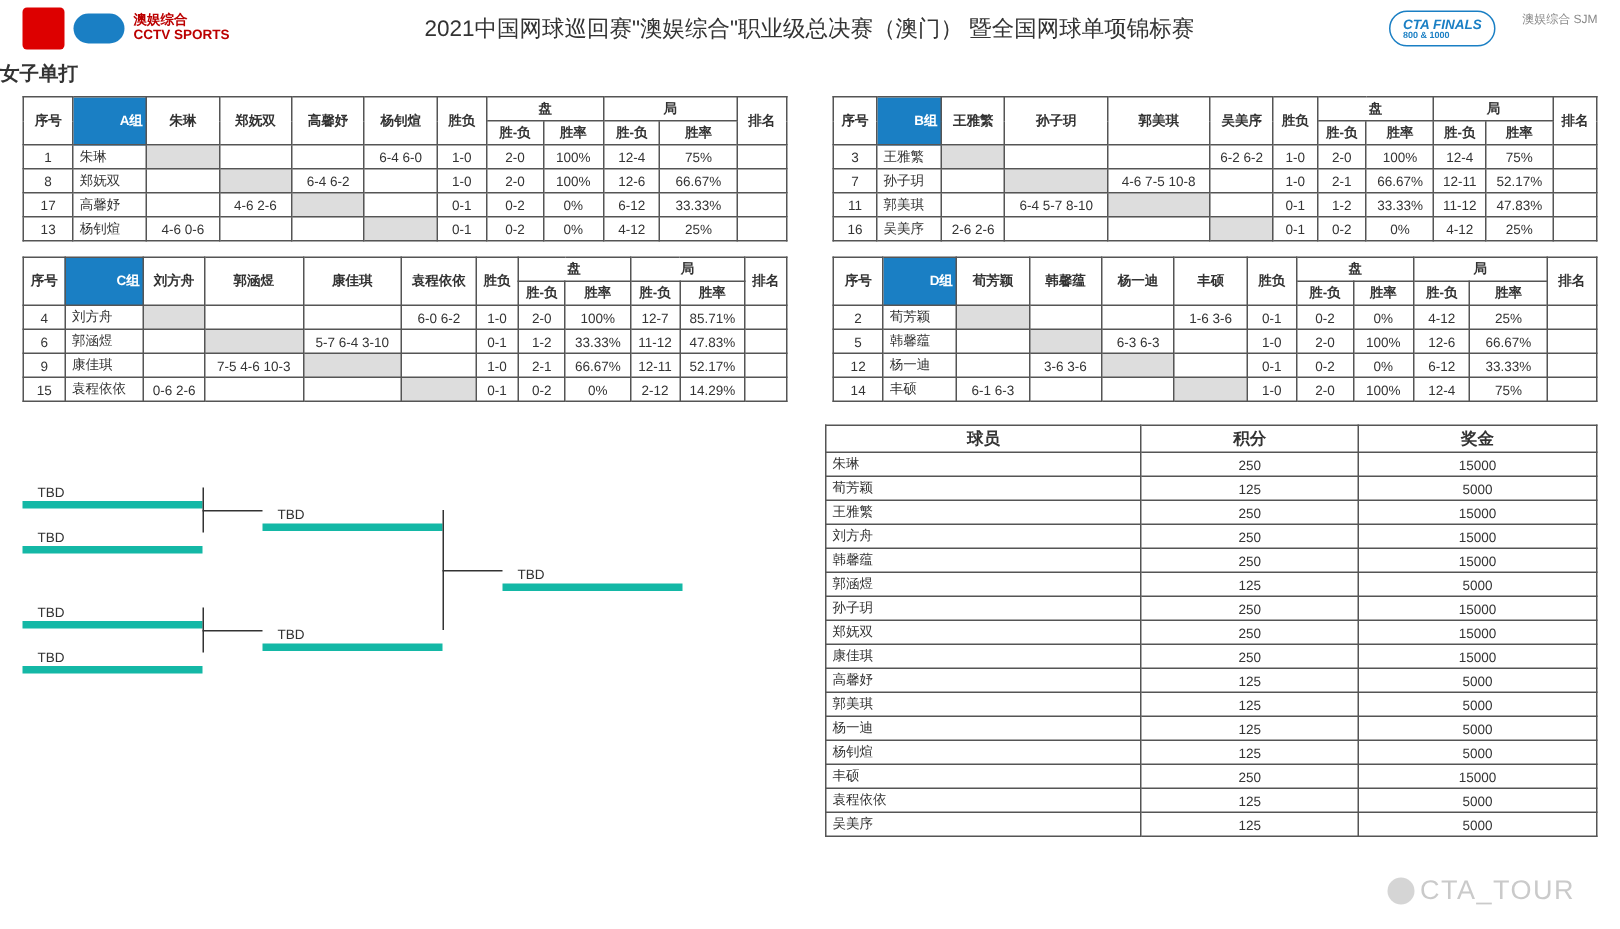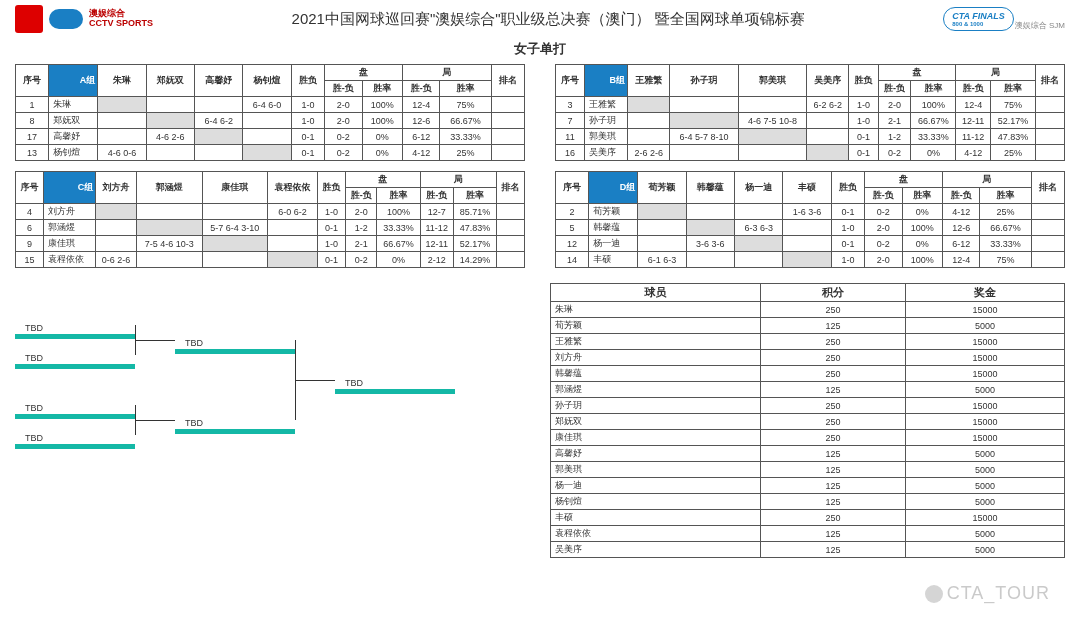--- a/index.html
+++ b/index.html
@@ -3,22 +3,22 @@
 <meta charset="utf-8">
 <style>
   * { box-sizing: border-box; margin: 0; padding: 0; }
   body { font-family: "Microsoft YaHei", Arial, sans-serif; background: #fff; width: 1080px; height: 619px; position: relative; font-size: 10px; color: #333; }
   .header { display: flex; align-items: center; padding: 5px 15px; gap: 10px; }
   .logos { display:flex; gap:6px; align-items:center; }
   .logo-box { width:28px; height:28px; background:#d00; border-radius:3px; }
   .logo-cta { width:34px; height:20px; background:linear-gradient(#1a7fc4,#1a7fc4); border-radius:10px; }
   .cctv { font-size:9px; color:#b00; font-weight:bold; line-height:1.1; }
   .title { font-size:15px; text-align:center; flex:1; }
-  .sub-title { text-align:center; font-size:13px; font-weight:bold; margin:2px 0 6px; }
-  .right-logos { display:flex; gap:1px; align-items:flex-end; }
+  .sub-title { text-align:left; font-size:13px; font-weight:bold; margin:2px 0 6px; }
+  .right-logos { display:flex; gap:18px; align-items:flex-start; }
   .oval-logo { border:1px solid #1a7fc4; background:#fff; font-size:9px; font-style:italic; color:#1a7fc4; padding:3px 8px; border-radius:14px; font-weight:bold;}
   .oval-logo small { font-size:6px; font-style:normal; display:block; }
   .sjm-logo { font-size:8px; color:#888; }
   .groups { display:grid; grid-template-columns: 1fr 1fr; gap:10px 30px; padding:0 15px; margin-bottom:10px;}
   table.grp { border-collapse: collapse; width:100%; font-size:9px; }
   table.grp th, table.grp td { border:1px solid #555; padding:1px 2px; text-align:center; height:16px; white-space:nowrap;}
   table.grp .grp-label { background:#1a7fc4; color:#fff; font-weight:bold; text-align:right; }
   .bottom { display:flex; padding:5px 15px; gap:20px; }
   .bracket { flex:0.55; padding-top:30px; }
   .bracket-heads { display:flex; font-size:12px; font-weight:bold; margin-bottom:12px;}

